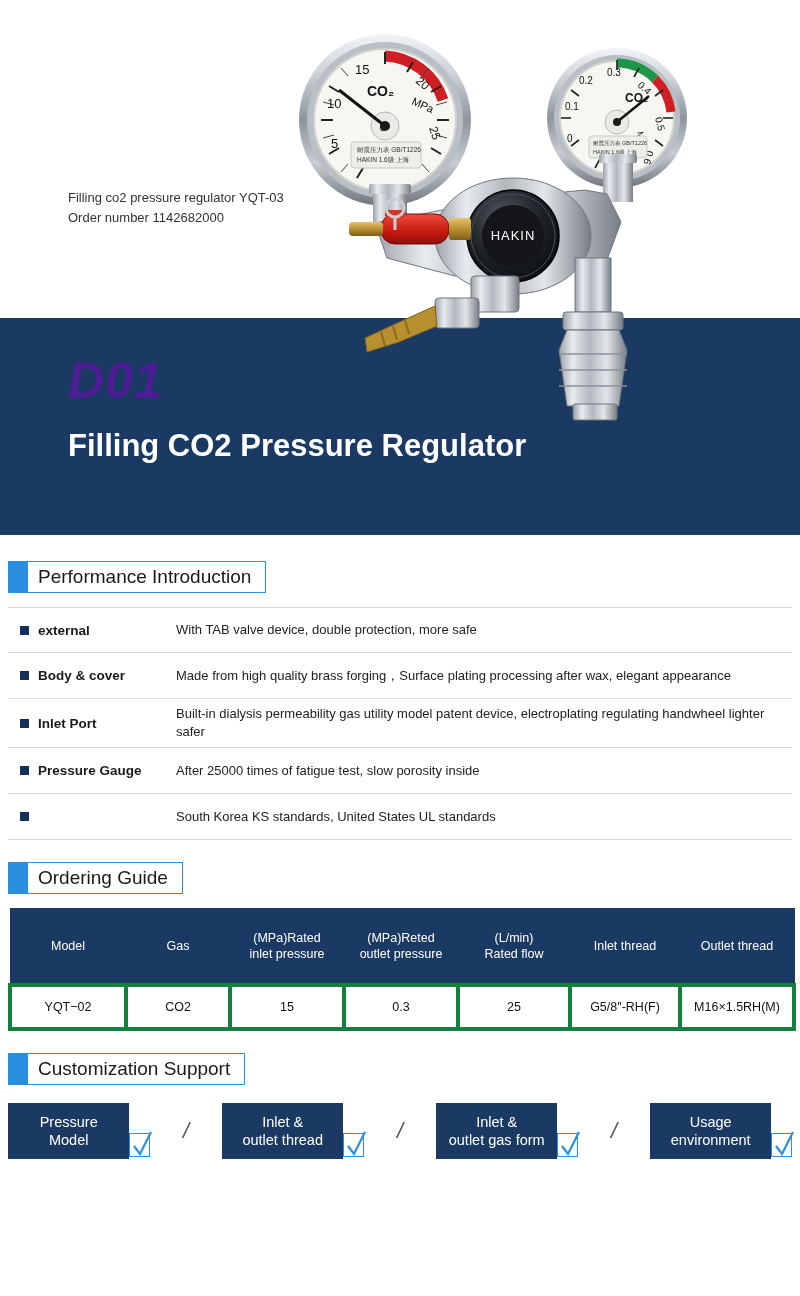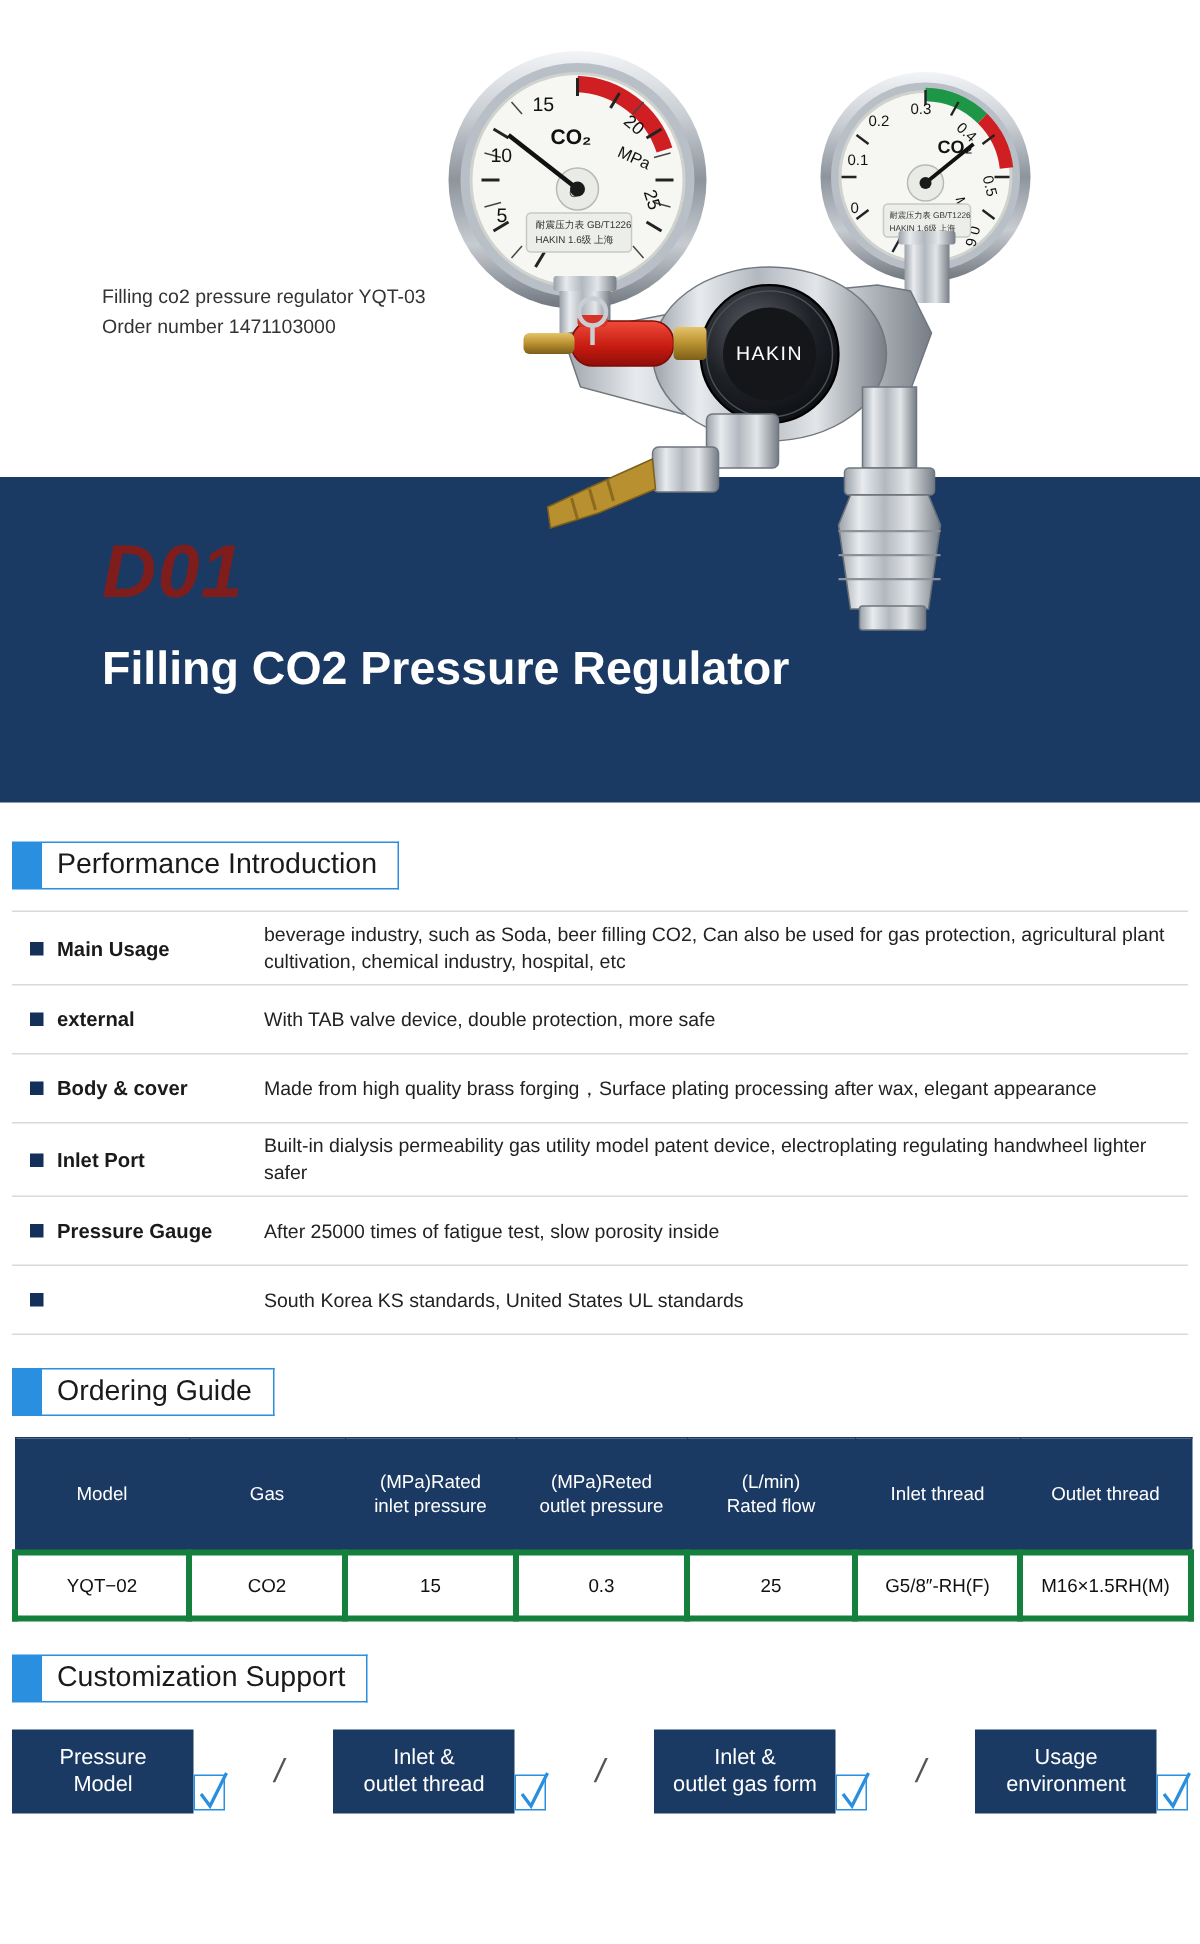--- a/index.html
+++ b/index.html
@@ -39,21 +39,21 @@
     line-height: 20px;
     color: #333;
     z-index: 5;
   }
   .hero-title-code {
     position: absolute;
     left: 68px; top: 352px;
     font-size: 50px;
     font-weight: bold;
     font-style: italic;
-    color: #7f1d1d;
+    color: #4c1d95;
     letter-spacing: 1px;
     z-index: 6;
   }
   .hero-title-main {
     position: absolute;
     left: 68px; top: 428px;
     font-size: 31px;
     font-weight: bold;
     color: #ffffff;
     z-index: 6;
@@ -355,40 +355,33 @@
         <rect x="40" y="54" width="60" height="18" rx="3" fill="url(#chromeH)" stroke="#6f767e"></rect>
         <path d="M44 72 L96 72 L104 92 L96 148 L44 148 L36 92 Z" fill="url(#chromeH)" stroke="#6a7078"></path>
         <path d="M36 96 L104 96 M36 112 L104 112 M36 128 L104 128" stroke="#8b9199" stroke-width="1.5"></path>
         <rect x="50" y="146" width="44" height="16" rx="2" fill="url(#chromeH)" stroke="#6f767e"></rect>
       </g>
     </svg>
   </div>
 
   <div class="hero-caption">
     <div>Filling co2 pressure regulator YQT-03</div>
-    <div>Order number  1471103000</div>
+    <div>Order number  1142682000</div>
   </div>
 
   <div class="hero-title-code">D01</div>
   <div class="hero-title-main">Filling CO2  Pressure Regulator</div>
 </div>
 
 <div class="section-head" style="margin-top:26px;">
   <div class="blue-sq"></div>
   <div class="box">Performance Introduction</div>
 </div>
 
 <div class="perf">
-  <div class="perf-row">
-    <div class="perf-label">
-      <span class="bullet"></span>
-      <span>Main Usage</span>
-    </div>
-    <div class="perf-text">beverage industry,  such as Soda, beer filling  CO2, Can also be used for gas protection, agricultural plant cultivation, chemical industry, hospital, etc</div>
-  </div>
   <div class="perf-row">
     <div class="perf-label">
       <span class="bullet"></span>
       <span>external</span>
     </div>
     <div class="perf-text">With TAB valve device, double protection, more safe</div>
   </div>
   <div class="perf-row">
     <div class="perf-label">
       <span class="bullet"></span>

